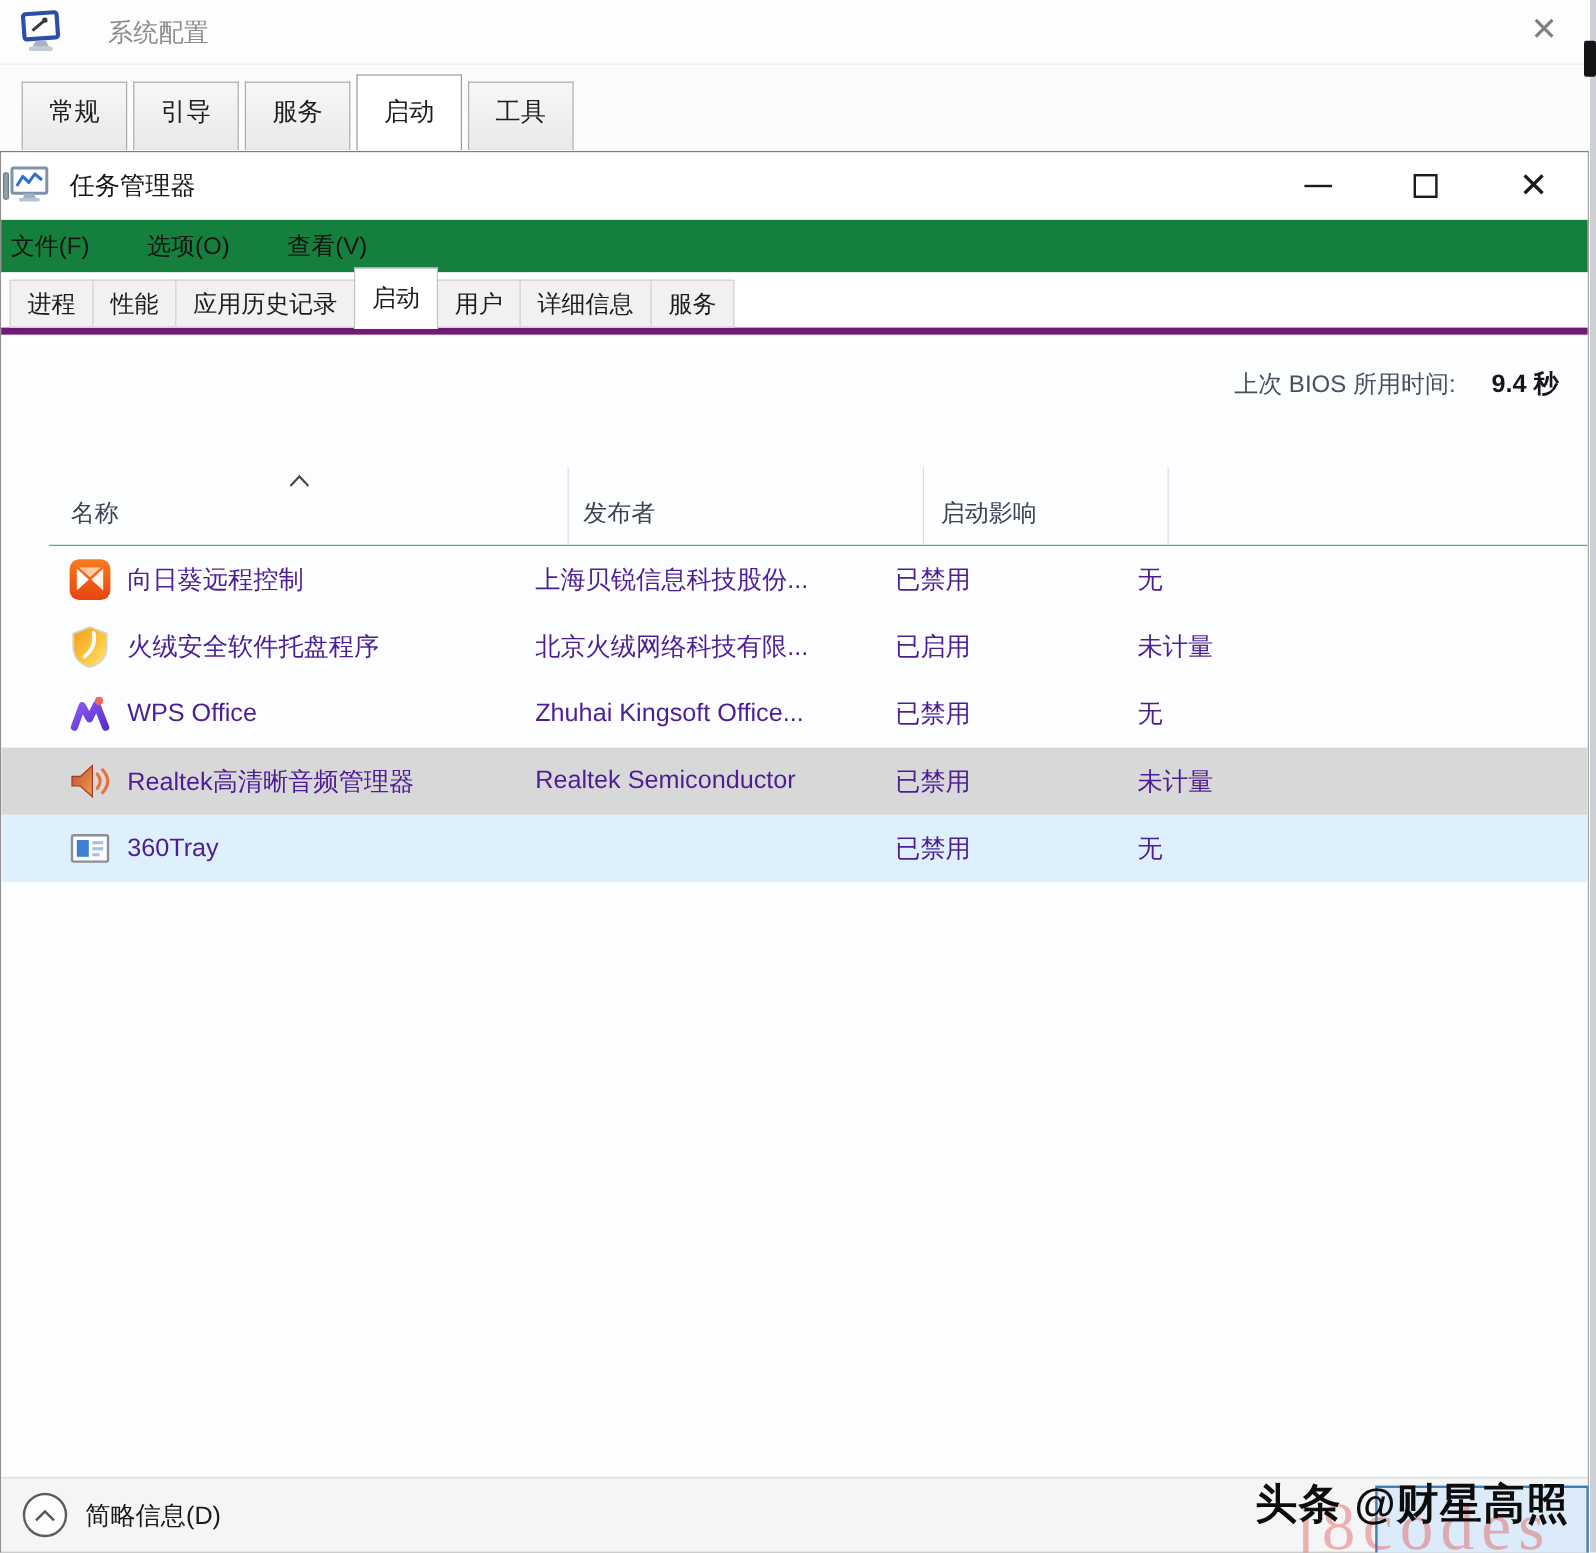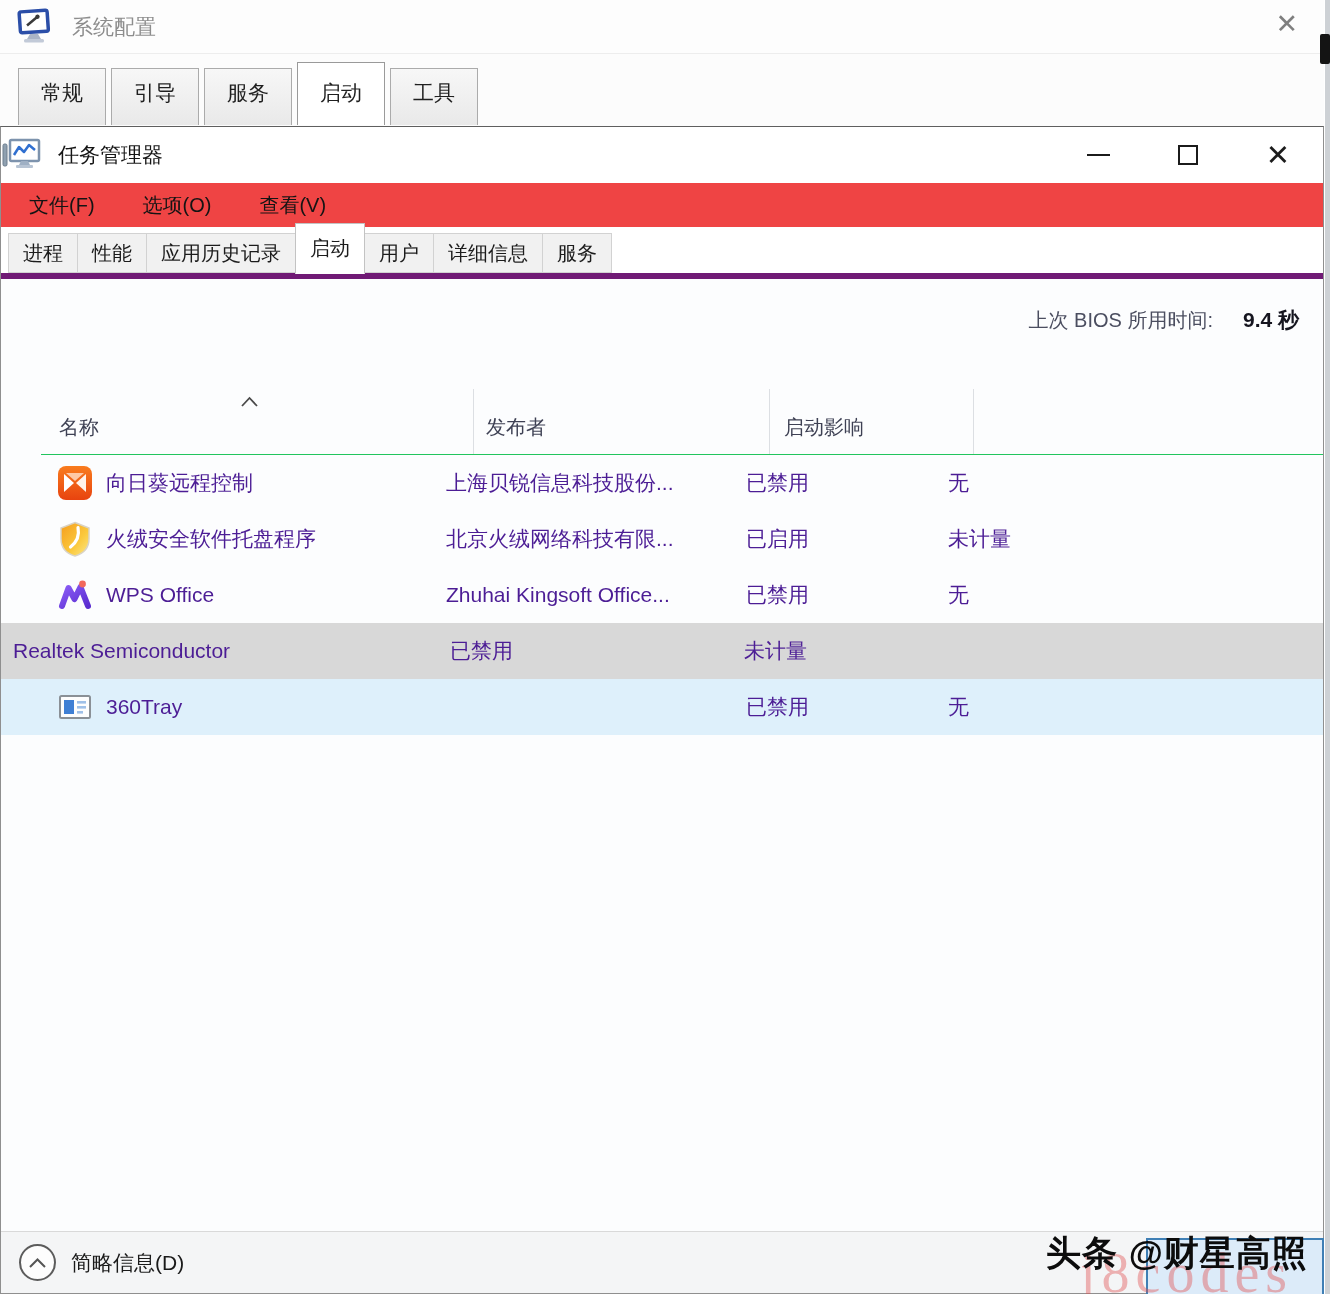--- a/index.html
+++ b/index.html
@@ -3,40 +3,40 @@
 <meta charset="utf-8">
 <style>
   * { margin:0; padding:0; box-sizing:border-box; }
   body { background:#fff; font-family:"Liberation Sans", sans-serif; }
   .screen { position:relative; width:1330px; height:1294px; overflow:hidden; background:#fff; }
 
   
   .sc-window { position:absolute; left:0; top:0; width:1324px; height:127px; background:#fcfcfc; }
   .sc-titlebar { position:absolute; top:0; left:0; right:0; height:54px; background:#fdfdfd;
                  display:flex; align-items:center; padding-left:14px; border-bottom:1px solid #ededed; }
-  .sc-title { font-size:21px; color:#8d8d8d; margin-left:18px; }
+  .sc-title { font-size:21px; color:#8d8d8d; margin-left:36px; }
   .sc-close { position:absolute; right:26px; top:8px; font-size:27px; color:#7f7f7f; font-weight:300; cursor:default; }
   .sc-tabs { position:absolute; left:18px; top:68px; display:flex; align-items:flex-end; }
   .sc-tab { background:linear-gradient(#f7f7f7,#e9e9e9); border:1px solid #ababab; border-bottom:none;
             padding:10px 22px 18px 22px; font-size:21px; color:#1f1f1f; margin-right:5px; }
   .sc-tab.active { background:#fff; padding-top:16px; margin-top:-8px; border-color:#9a9a9a; }
 
   
   .tm-window { position:absolute; left:0; top:126px; width:1324px; height:1168px; background:#fff;
                border:1px solid #8f8f8f; border-top:1px solid #5f5f5f; z-index:10; }
   .tm-titlebar { position:relative; height:56px; display:flex; align-items:center; background:#fff; }
   .tm-title { font-size:21px; color:#151515; margin-left:15px; }
   .tm-controls { position:absolute; right:0; top:0; height:56px; display:flex; }
   .ctrl { width:90px; height:56px; display:flex; align-items:center; justify-content:center; cursor:default; }
   .min-glyph { width:23px; height:2px; background:#1b1b1b; }
   .max-glyph { width:20px; height:20px; border:2px solid #1b1b1b; }
   .close-glyph { font-size:29px; color:#1b1b1b; font-weight:300; line-height:1; }
 
-  .tm-menubar { height:44px; display:flex; align-items:center; padding-left:28px; gap:48px;
-                font-size:20px; color:#141414; background:#ef4444; }
+  .tm-menubar { height:44px; display:flex; align-items:center; padding-left:8px; gap:48px;
+                font-size:20px; color:#141414; background:#15803d; }
   .menu-item { cursor:default; }
 
   .tm-tabstrip { height:52px; position:relative; display:flex; align-items:flex-end; padding-left:7px;
                  border-bottom:6px solid #701a75; background:#fff; }
   .tm-tab { background:#f1f1f1; border:1px solid #d2d2d2; height:40px; display:flex; align-items:center;
             padding:0 14px; font-size:20px; color:#1c1c1c; margin-right:-1px; position:relative; }
   .tm-tab.active { background:#fff; height:51px; border-color:#c3c3c3; z-index:3; margin-bottom:-1px;
                    border-bottom:1px solid #fff; }
 
   .tm-content { position:absolute; top:152px; bottom:62px; left:0; right:0; background:#fcfdfe; overflow:hidden; }
@@ -235,20 +235,36 @@
             </span>
             <span>WPS Office</span>
           </div>
           <div class="cell-pub">Zhuhai Kingsoft Office...</div>
           <div class="cell-status">已禁用</div>
           <div class="cell-impact">无</div>
           <div></div>
         </div>
 
         <div class="trow selected">
+          <div class="cell-name">
+            <span class="app-icon">
+              <svg width="36" height="36" viewBox="0 0 36 36">
+                <defs>
+                    <linearGradient id="rg" x1="0" y1="0" x2="1" y2="1">
+                      <stop offset="0" stop-color="#c24a2e"></stop>
+                      <stop offset="1" stop-color="#f0a04e"></stop>
+                    </linearGradient>
+                  </defs>
+                <path d="M3 14 h7 l10 -9 v26 l-10 -9 h-7 z" fill="url(#rg)" stroke="#9c3a20" stroke-width="1"></path>
+                <path d="M24 12 q5 6 0 12" stroke="#e8703a" stroke-width="2.6" fill="none" stroke-linecap="round"></path>
+                <path d="M28.5 8.5 q8.5 9.5 0 19" stroke="#e8703a" stroke-width="2.6" fill="none" stroke-linecap="round"></path>
+              </svg>
+            </span>
+            <span>Realtek高清晰音频管理器</span>
+          </div>
           <div class="cell-pub">Realtek Semiconductor</div>
           <div class="cell-status">已禁用</div>
           <div class="cell-impact">未计量</div>
           <div></div>
         </div>
 
         <div class="trow hovered">
           <div class="cell-name">
             <span class="app-icon">
               <svg width="36" height="36" viewBox="0 0 36 36">

